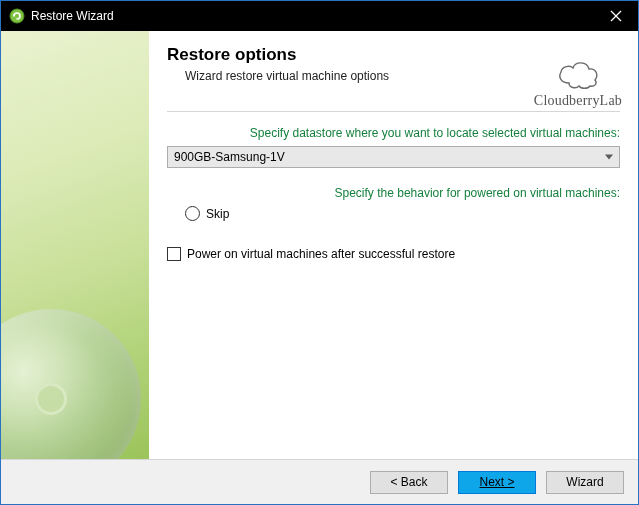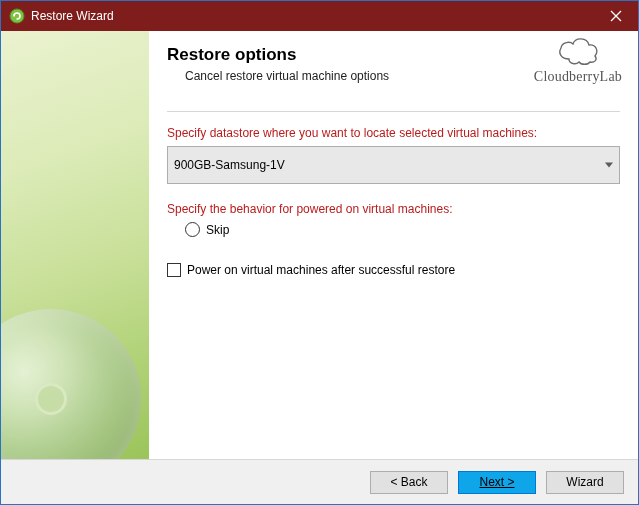--- a/index.html
+++ b/index.html
@@ -12,21 +12,21 @@
   .window {
     width: 639px;
     height: 505px;
     border: 1px solid #2a72c4;
     position: relative;
     background: #fff;
     overflow: hidden;
   }
   .titlebar {
     height: 30px;
-    background: #7f1d1d;
+    background: #000000;
     color: #fff;
     display: flex;
     align-items: center;
     padding: 0 0 0 8px;
     font-size: 12px;
   }
   .titlebar-icon {
     width: 16px; height: 16px;
     margin-right: 6px;
     display: flex; align-items:center; justify-content:center;
@@ -78,41 +78,41 @@
     font-size: 17px;
     color: #000;
   }
   .subheading {
     margin: 4px 0 0 18px;
     color: #222;
     font-size: 12px;
   }
   .brand {
     position: absolute;
-    top: 2px; right: 16px;
+    top: 26px; right: 16px;
     text-align: center;
     color: #555;
     font-family: Georgia, "Times New Roman", serif;
     font-size: 14px;
     letter-spacing: 0.2px;
   }
   .brand svg { display:block; margin: 0 auto 2px; }
   .hr {
     border: none;
     border-top: 1px solid #d6d6d6;
     margin: 28px 0 14px 0;
   }
-  .label { color: #b91c1c; margin-bottom: 6px; }
+  .label { color: #15803d; margin-bottom: 6px; text-align: right; }
   .select-wrap {
     position: relative;
     width: 100%;
   }
   .select {
     width: 100%;
-    height: 38px;
+    height: 22px;
     border: 1px solid #adadad;
     background: #e8e8e8;
     padding: 2px 22px 2px 6px;
     font-size: 12px;
     font-family: inherit;
     color: #000;
     appearance: none;
     cursor: pointer;
   }
   .select-wrap::after {
@@ -205,21 +205,21 @@
     </div>
     <div class="content">
       <div class="brand">
         <svg width="48" height="34" viewBox="0 0 48 34">
           <path d="M15 26 C7 26 4 20 7 15 C8 9 16 8 19 11 C21 4 33 4 35 12 C42 11 45 18 41 23 C44 27 40 30 36 29 C34 32 27 32 25 29 C22 32 15 31 15 26 Z" fill="none" stroke="#6b6b6b" stroke-width="1.4"></path>
         </svg>
         <div>CloudberryLab</div>
       </div>
 
       <div class="heading">Restore options</div>
-      <div class="subheading">Cancel restore virtual machine options</div>
+      <div class="subheading">Wizard restore virtual machine options</div>
 
       <hr class="hr">
 
       <div class="label">Specify datastore where you want to locate selected virtual machines:</div>
       <div class="select-wrap">
         <input type="text" readonly="" class="select" value="900GB-Samsung-1V" style="">
       </div>
 
       <div class="section-gap"></div>
 

